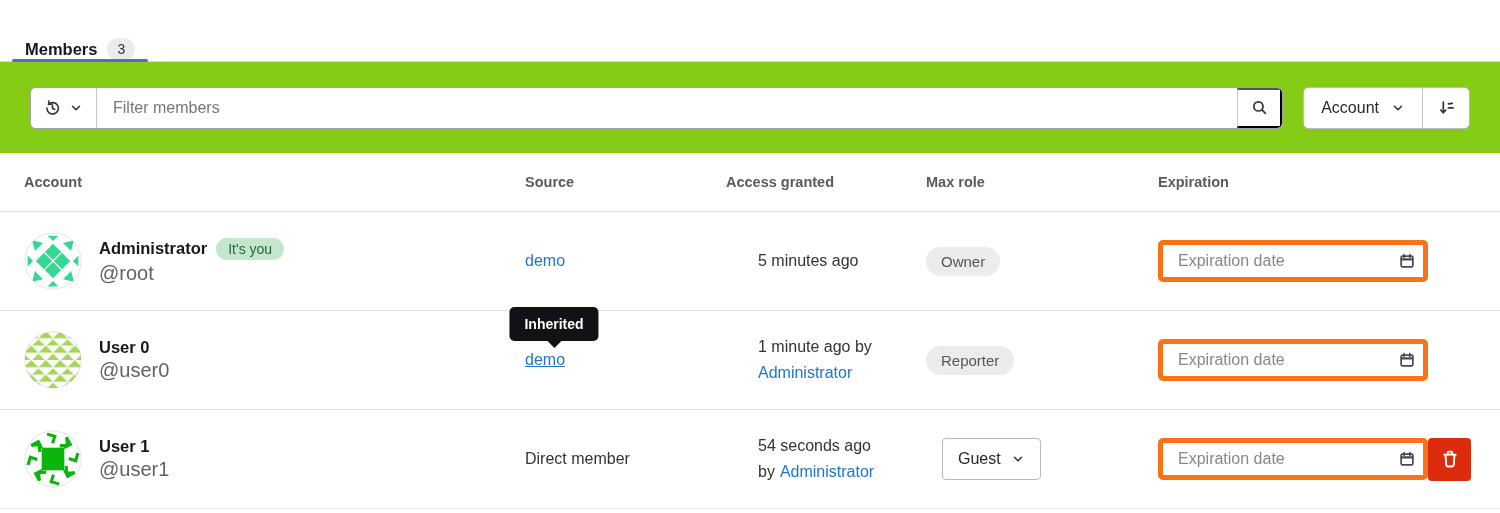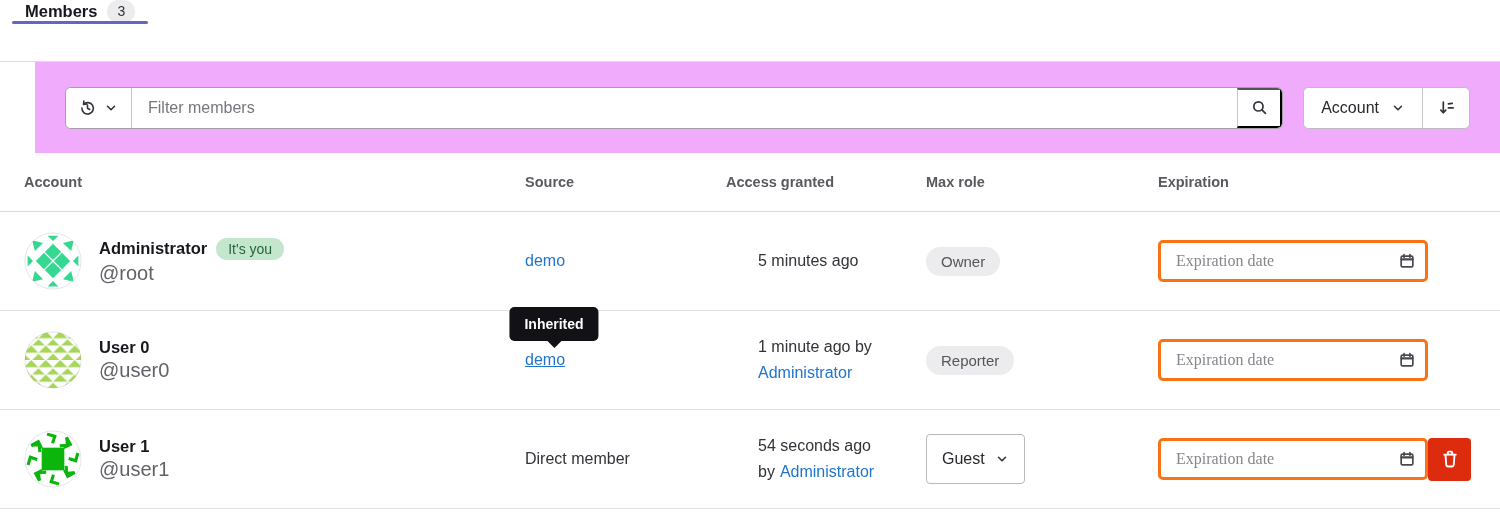--- a/index.html
+++ b/index.html
@@ -1,27 +1,27 @@
 <!DOCTYPE html>
 <html><head>
 <meta charset="utf-8">
 <style>
   * { box-sizing: border-box; }
   html,body { margin:0; padding:0; background:#fff; }
   body { font-family:"Liberation Sans", sans-serif; color:#333238; }
   .page { width:1500px; height:513px; overflow:hidden; background:#fff; }
 
   
-  .tabs { display:flex; align-items:flex-start; height:62px; border-bottom:1px solid #dcdcde; padding-left:12px; }
+  .tabs { display:flex; align-items:flex-end; height:62px; border-bottom:1px solid #dcdcde; padding-left:12px; }
   .tab { position:relative; display:flex; align-items:center; gap:10px; padding:0 13px; font-size:16.5px; font-weight:600; color:#18171d; cursor:pointer; }
   .tab::after { content:""; position:absolute; left:0; right:0; bottom:-1px; height:3px; background:#6366c4; border-radius:2px; }
   .count-badge { background:#ececef; color:#333238; font-size:14px; font-weight:400; padding:2px 10px; border-radius:12px; line-height:19px; }
 
   
-  .filterbar { height:91px; background:#f0abfc; display:flex; align-items:center; padding:0 30px; gap:20px;margin-left:35px; }
+  .filterbar { height:91px; background:#84cc16; display:flex; align-items:center; padding:0 30px; gap:20px; }
   .search-group { flex:1; display:flex; align-items:stretch; height:42px; background:#fff; border:1px solid #a2a1a7; border-radius:6px; overflow:hidden; }
   .history-btn { display:flex; align-items:center; gap:8px; padding:0 13px; border-right:1px solid #c6c5ca; background:#fff; cursor:pointer; color:#333238; }
   .filter-input { flex:1; border:none; outline:none; font-size:16px; padding:0 16px; color:#333238; font-family:inherit; background:transparent; }
   .filter-input::placeholder { color:#77767c; }
   .search-btn { width:45px; border-left:1px solid #c6c5ca; display:flex; align-items:center; justify-content:center; background:#fff; cursor:pointer; color:#333238; }
   .sort-group { display:flex; align-items:stretch; height:42px; background:#fff; border:1px solid #bdbcc2; border-radius:6px; overflow:hidden; }
   .sort-by-btn { display:flex; align-items:center; gap:12px; padding:0 17px; font-size:16px; color:#28272d; background:#fff; border:none; border-right:1px solid #c6c5ca; cursor:pointer; font-family:inherit; }
   .sort-dir-btn { width:46px; display:flex; align-items:center; justify-content:center; background:#fff; border:none; cursor:pointer; color:#333238; }
 
   
@@ -46,26 +46,26 @@
              background:#121116; color:#fff; font-size:14px; font-weight:600; padding:9px 15px;
              border-radius:5px; white-space:nowrap; z-index:6;margin-left:9px; }
   .tooltip::after { content:""; position:absolute; top:100%; left:50%; transform:translateX(-50%);
                     border:7px solid transparent; border-top-color:#121116; border-bottom-width:0; }
 
   .access-cell { display:flex; flex-direction:column; line-height:26px;margin-left:32px; }
   .by-line { display:flex; gap:5px; }
 
   .role-badge { display:inline-block; background:#ececef; color:#56555b; font-size:15px; padding:6px 15px; border-radius:16px; }
 
-  .guest-btn { display:inline-flex; align-items:center; gap:10px; height:50px; padding:0 15px; background:#fff;
-               border:1px solid #b9b8bd; border-radius:4px; font-size:16px; color:#28272d; cursor:pointer; font-family:inherit; }
+  .guest-btn { display:inline-flex; align-items:center; gap:10px; height:42px; padding:0 15px; background:#fff;
+               border:1px solid #b9b8bd; border-radius:4px; font-size:16px; color:#28272d; cursor:pointer; font-family:inherit;margin-left:16px; }
 
   .exp-wrap { position:relative; width:222px; }
-  .exp-input { width:100%; height:42px; border:3px solid #f97316; border-radius:5px; padding:0 42px 0 15px;
-               font-size:16px; color:#333238; font-family:Liberation Serif, serif; outline:none; background:#fff; }
+  .exp-input { width:100%; height:42px; border:5px solid #f97316; border-radius:5px; padding:0 42px 0 15px;
+               font-size:16px; color:#333238; font-family:Liberation Sans, sans-serif; outline:none; background:#fff; }
   .exp-input::placeholder { color:#87868c; }
   .cal-icon { position:absolute; right:12px; top:50%; transform:translateY(-50%); color:#49484e; cursor:pointer; display:flex; }
 
   .delete-btn { width:43px; height:43px; background:#dd2b0e; border:none; border-radius:4px;
                 display:flex; align-items:center; justify-content:center; cursor:pointer; }
 </style>
 </head>
 <body>
 
 <div class="page">

